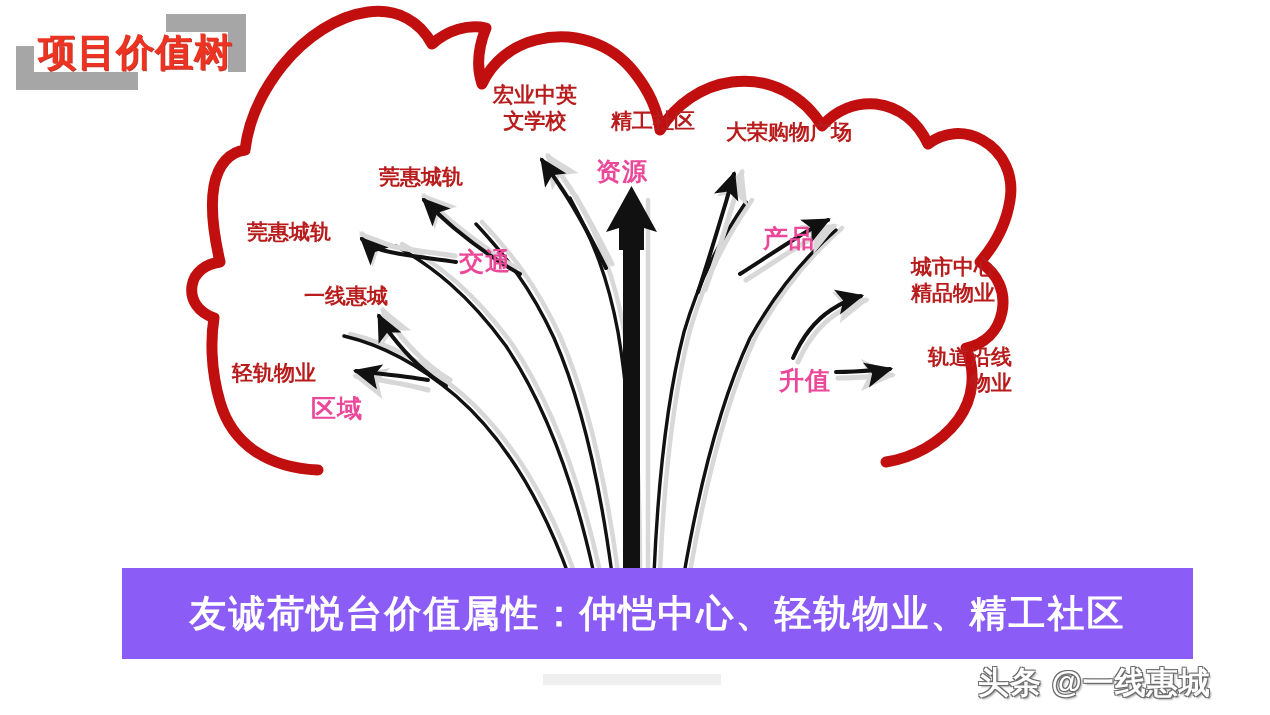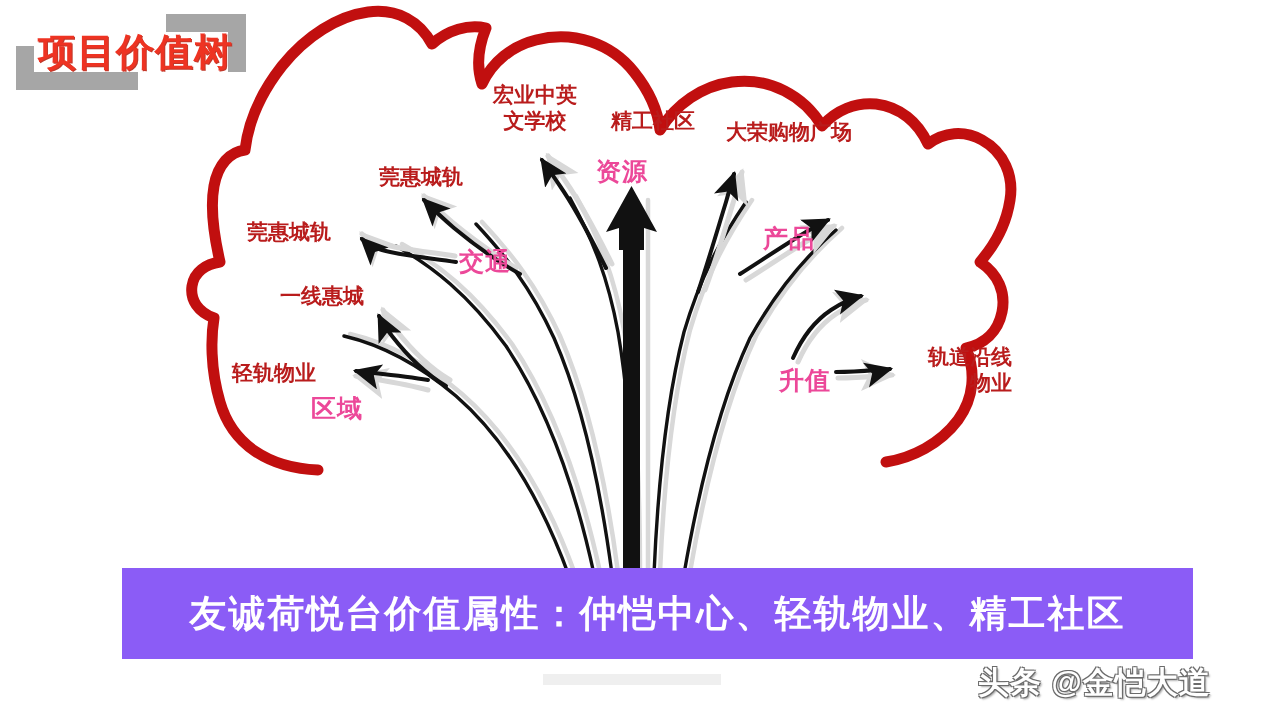--- a/index.html
+++ b/index.html
@@ -256,42 +256,44 @@
   </div>
 
   <div class="leaf-label ctr" style="left:475px; top:82px; width:120px;">宏业中英
 文学校</div>
 
   <div class="leaf-label" style="left:611px; top:108px;">精工社区</div>
 
   <div class="leaf-label" style="left:726px; top:119px;">大荣购物广场</div>
 
 
+  <div class="leaf-label ctr" style="left:889px; top:254px; width:128px;">城市中心
+精品物业</div>
 
   <div class="leaf-label ctr" style="left:896px; top:344px; width:116px;text-align:right;">轨道沿线
 物业</div>
 
   <div class="leaf-label" style="left:342px; top:164px;margin-left:37px;">莞惠城轨</div>
 
   <div class="leaf-label" style="left:247px; top:219px;">莞惠城轨</div>
 
-  <div class="leaf-label" style="left:280px; top:283px;">一线惠城</div>
+  <div class="leaf-label" style="left:304px; top:283px;">一线惠城</div>
 
   <div class="leaf-label" style="left:232px; top:360px;">轻轨物业</div>
 
   <div class="cat-label" style="left:459px; top:245px;">交通</div>
 
   <div class="cat-label" style="left:311px; top:392px;">区域</div>
 
   <div class="cat-label" style="left:596px; top:155px;">资源</div>
 
   <div class="cat-label" style="left:717px; top:222px;margin-left:46px;">产品</div>
 
   <div class="cat-label" style="left:779px; top:364px;">升值</div>
 
   <div class="banner">
     <span class="banner-text">友诚荷悦台价值属性：仲恺中心、轻轨物业、精工社区</span>
   </div>
   <div class="banner-underline"></div>
 
-  <div class="watermark">头条 @金恺大道</div>
+  <div class="watermark">头条 @一线惠城</div>
 
 </div>
 
 </body></html>

